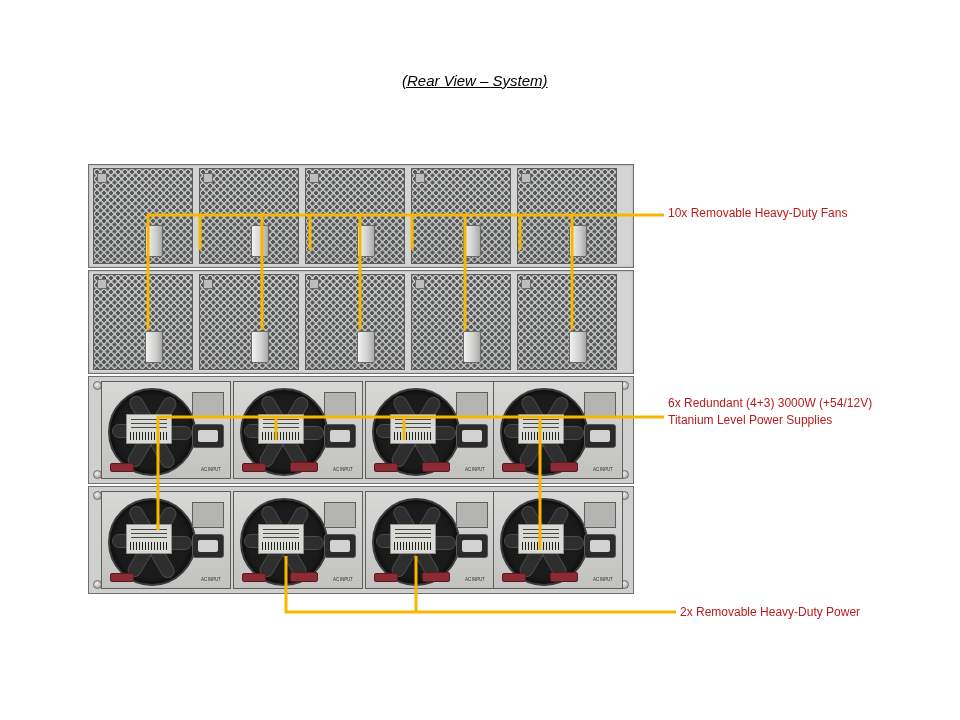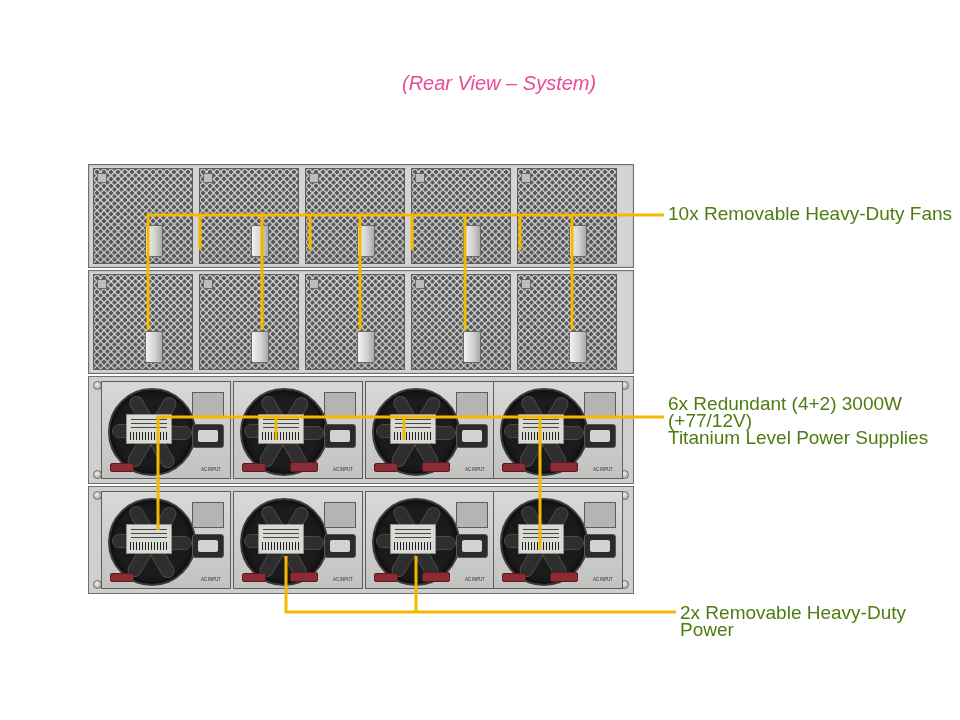--- a/index.html
+++ b/index.html
@@ -15,23 +15,24 @@
     overflow: hidden;
   }
 
   
   #title {
     position: absolute;
     left: 0;
     top: 72px;
     width: 960px;
     text-align: center;
-    font-size: 20px;
+    font-size: 15px;
     font-style: italic;
-    color: #ec4899;
+    color: #000000;
+    text-decoration: underline;
   }
   
   #title { text-align: left; left: 402px; width: 400px; }
 
   
   #chassis {
     position: absolute;
     left: 88px;
     top: 164px;
     width: 546px;
@@ -239,22 +240,22 @@
 
   
   #callouts {
     position: absolute;
     left: 0; top: 0;
     width: 960px; height: 720px;
     pointer-events: none;
   }
   .callout-text {
     position: absolute;
-    font-size: 19px;
-    color: #4d7c0f;
+    font-size: 12px;
+    color: #b91c1c;
     line-height: 17px;
     white-space: pre-line;
   }
   #callout-fans10 { left: 668px; top: 205px; }
   #callout-psu   { left: 668px; top: 395px; }
   #callout-fans2 { left: 680px; top: 604px; }
 </style>
 </head>
 <body>
 
@@ -522,15 +523,15 @@
     <path d="M276,417 L276,440"></path>
     <path d="M404,417 L404,440"></path>
     <path d="M540,417 L540,550"></path>
 
     <path d="M676,612 L286,612 L286,556"></path>
     <path d="M416,612 L416,556"></path>
   </g>
 </svg>
 
 <div class="callout-text" id="callout-fans10">10x Removable Heavy-Duty  Fans</div>
-<div class="callout-text" id="callout-psu">6x Redundant  (4+2) 3000W (+77/12V)
+<div class="callout-text" id="callout-psu">6x Redundant  (4+3) 3000W (+54/12V)
 Titanium Level Power Supplies</div>
 <div class="callout-text" id="callout-fans2">2x Removable Heavy-Duty  Power</div>
 
 </body></html>

